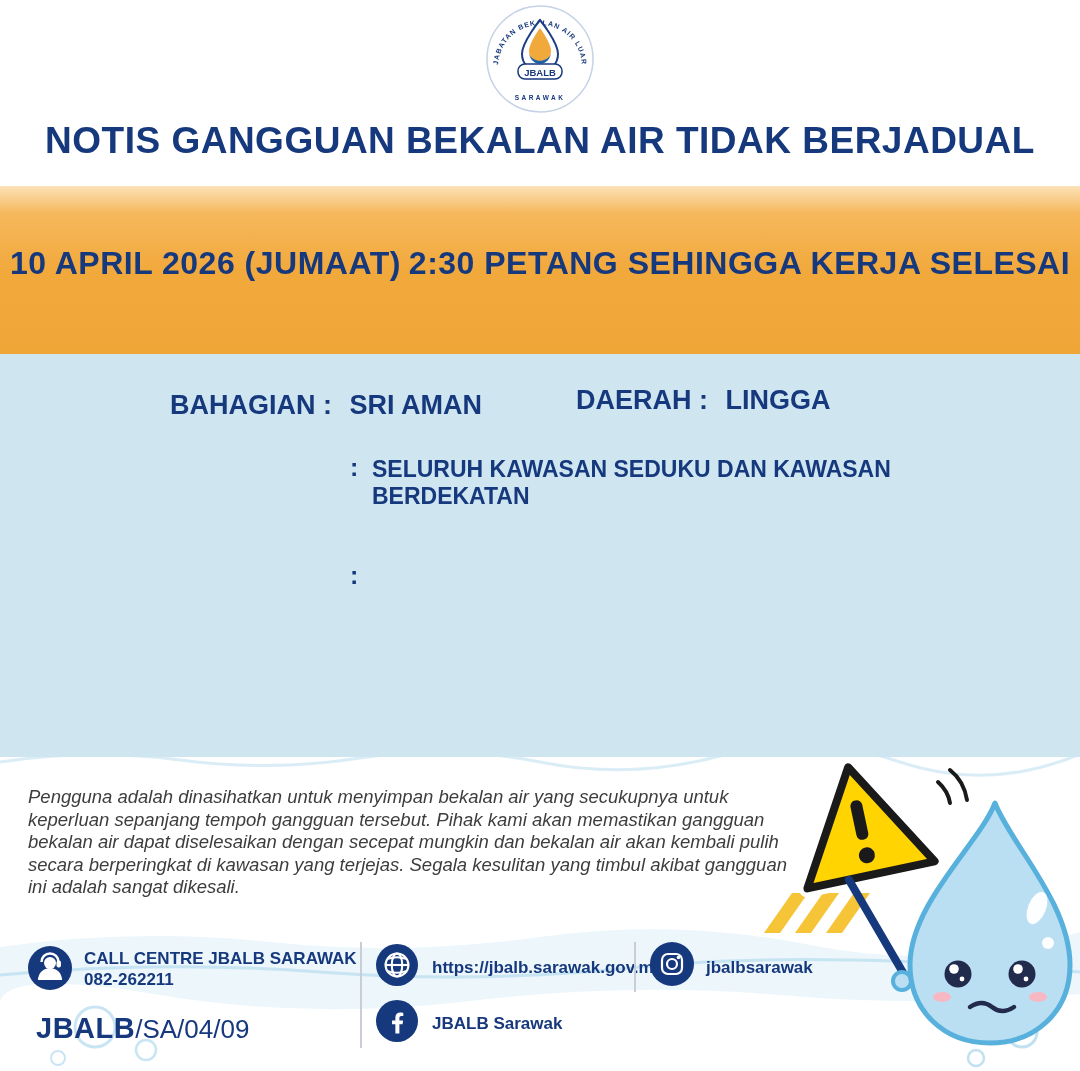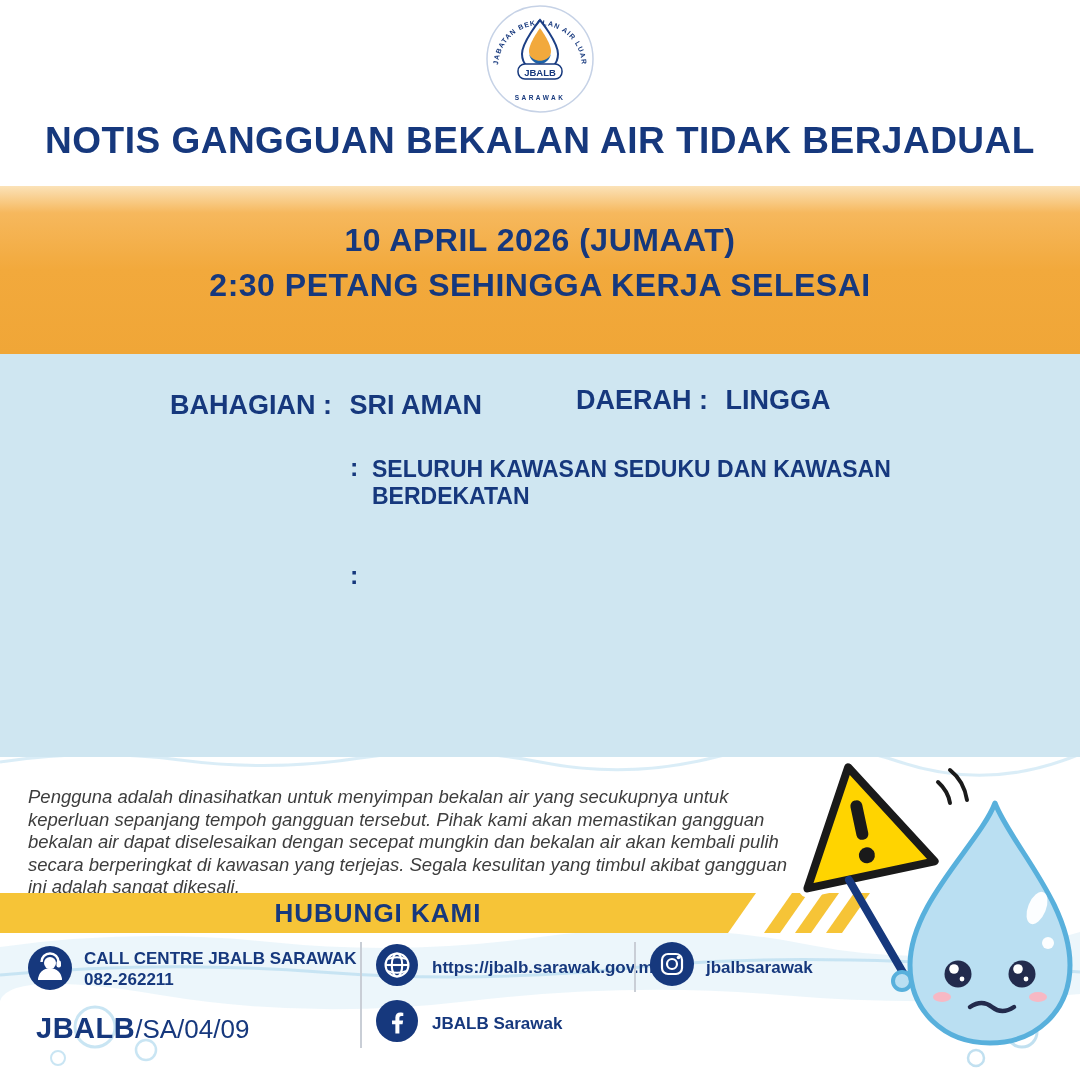--- a/index.html
+++ b/index.html
@@ -12,21 +12,21 @@
   .logo-wrap{position:absolute; top:4px; left:50%; transform:translateX(-50%); width:110px; height:110px; z-index:1;}
   
   .title{
     position:absolute; top:120px; left:0; width:1080px; text-align:center;
     font-size:37px; font-weight:bold; color:#16387d; letter-spacing:0.5px; z-index:1;
   }
   
   .date-banner{
     position:absolute; top:186px; left:0; width:1080px; height:168px;
     background:linear-gradient(180deg,#fbe2b8 0%,#f6b85d 16%,#f2a93c 50%,#f0a637 100%);
-    display:flex; flex-direction:column; justify-content:center; align-items:center;
+    display:flex; flex-direction:row; justify-content:center; align-items:center;
     gap:8px; padding-bottom:14px; box-sizing:border-box; z-index:1;
   }
   .date-banner .line{font-size:32px; font-weight:bold; color:#16387d; letter-spacing:0.5px;}
   
   .info-section{position:absolute; top:354px; left:0; width:1080px; height:403px; background:#cfe6f1; z-index:1;}
   .info-section .lbl, .info-section .val, .info-section .sep{color:#16387d; font-weight:bold;}
   .row-bahagian{position:absolute; top:36px; left:170px; font-size:27px;}
   .row-daerah{position:absolute; top:31px; left:576px; font-size:27px;}
   .kawasan-label{position:absolute; top:99px; left:38px; font-size:25px; letter-spacing:0.5px;}
   .kawasan-sep{position:absolute; top:99px; left:350px; font-size:25px;}
@@ -150,23 +150,20 @@
       <circle cx="64" cy="176" r="4.8" fill="#ffffff"></circle>
       <circle cx="128" cy="176" r="4.8" fill="#ffffff"></circle>
       <circle cx="72" cy="186" r="2.4" fill="#ffffff"></circle>
       <circle cx="136" cy="186" r="2.4" fill="#ffffff"></circle>
       <ellipse cx="52" cy="204" rx="9" ry="5" fill="#f7b8c4"></ellipse>
       <ellipse cx="148" cy="204" rx="9" ry="5" fill="#f7b8c4"></ellipse>
       <path d="M80,214 Q92,206 102,214 Q112,222 124,214" stroke="#232b4d" stroke-width="4.5" fill="none" stroke-linecap="round"></path>
     </g>
   </svg>
 
-  <div class="ribbon">
-    <span class="ribbon-text">HUBUNGI KAMI</span>
-  </div>
   <div class="stripe s1"></div>
   <div class="stripe s2"></div>
   <div class="stripe s3"></div>
 
   <div class="footer-item" style="left:28px; top:946px;">
     <svg class="icon-circle" viewBox="0 0 44 44">
       <circle cx="22" cy="22" r="22" fill="#16387d"></circle>
       <circle cx="22" cy="17" r="6" fill="#ffffff"></circle>
       <path d="M10,34 a12,12 0 0 1 24,0 Z" fill="#ffffff"></path>
       <path d="M13.5,16 a8.5,8.5 0 0 1 17,0" stroke="#ffffff" stroke-width="2.5" fill="none"></path>

